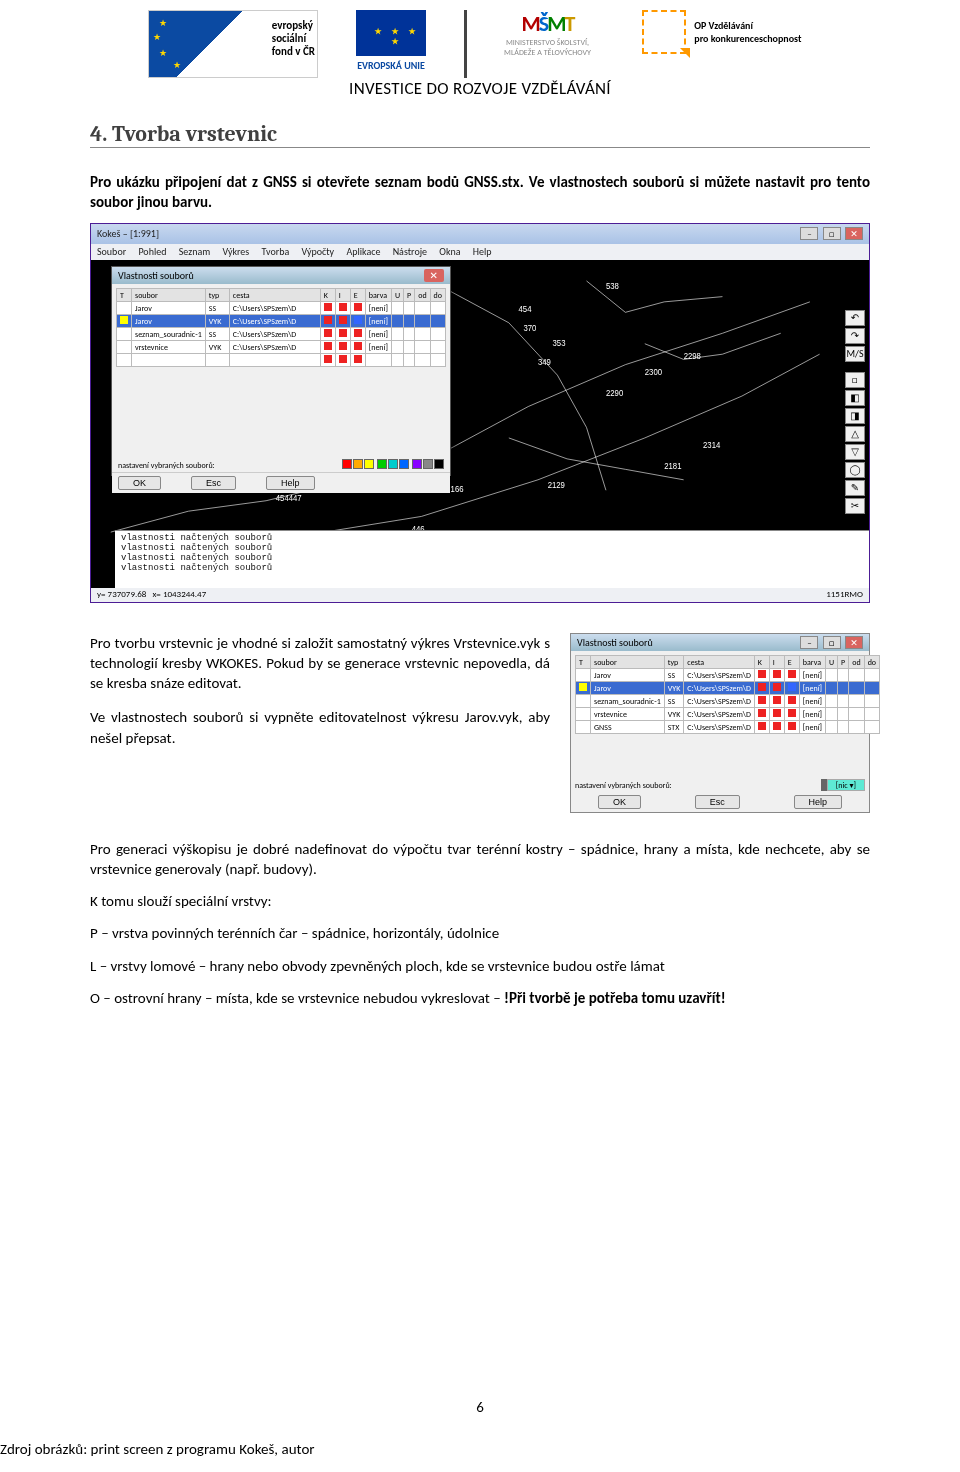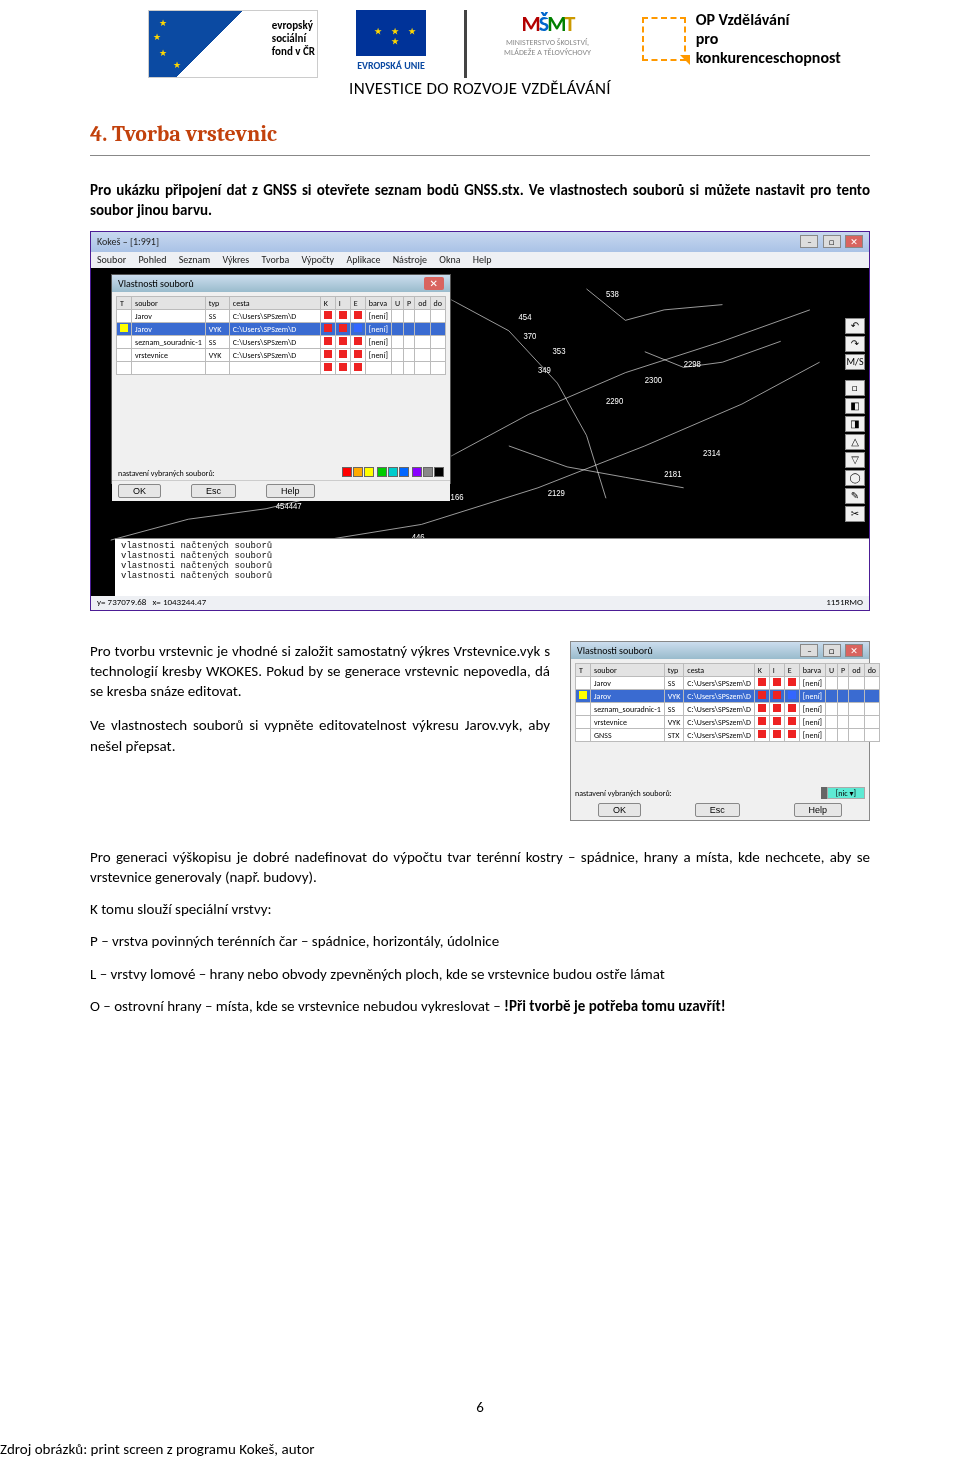--- a/index.html
+++ b/index.html
@@ -47,43 +47,43 @@
   .logo-msmt {
     width: 160px; height: 68px; font-size:8px; color:#888; text-align:center;
     border-left: 3px solid #444; padding-left:4px;
   }
   .msmt-mark { font-size: 22px; font-weight:bold; letter-spacing:-2px; }
   .msmt-mark .m1 { color:#b30000; }
   .msmt-mark .s  { color:#0066cc; }
   .msmt-mark .m2 { color:#008000; }
   .msmt-mark .t  { color:#cc9900; }
   .logo-op {
-    width: 170px; height: 68px; font-size:16px; font-weight:bold; text-align:left; position:relative;
+    width: 170px; height: 68px; font-size:10px; font-weight:bold; text-align:left; position:relative;
   }
   .op-square {
     width:44px; height:44px; border:2px dashed #f90; position:relative; display:inline-block; vertical-align:middle;
   }
   .op-square::after {
     content:""; position:absolute; right:-6px; bottom:-6px; width:0;height:0;
     border-left:10px solid transparent; border-top:10px solid #f90;
   }
   .header-title {
     text-align: center;
     font-size: 17px;
     font-weight: normal;
     margin: 0 0 22px 0;
     letter-spacing: 0.3px;
   }
   .section-title {
     font-family: Cambria, Georgia, serif;
-    color: #c2410c;
+    color: #404040;
     font-size: 22px;
     font-weight: bold;
     border-bottom: 1px solid #888;
-    padding-bottom: 8px;
+    padding-bottom: 0;
     margin-bottom: 24px;
   }
   .body-text { text-align: justify; margin-bottom: 8px; line-height: 1.35; }
   .body-text.bold { font-weight: bold; }
   .screenshot1 {
     width: 100%; height: 380px; background: #000; position:relative; margin: 10px 0 30px 0;
     border: 1px solid #4c1d95;
   }
   .titlebar1 {
     height: 20px; background: linear-gradient(#c8d8ef,#a9c2e6); font-size:10px; padding:3px 6px; color:#222;

